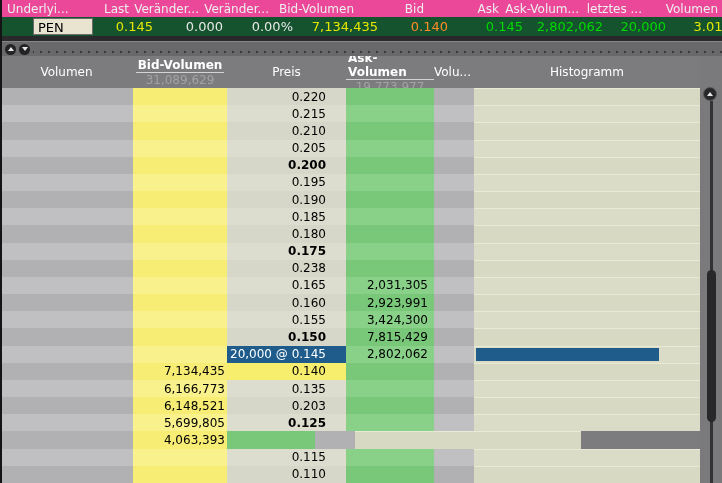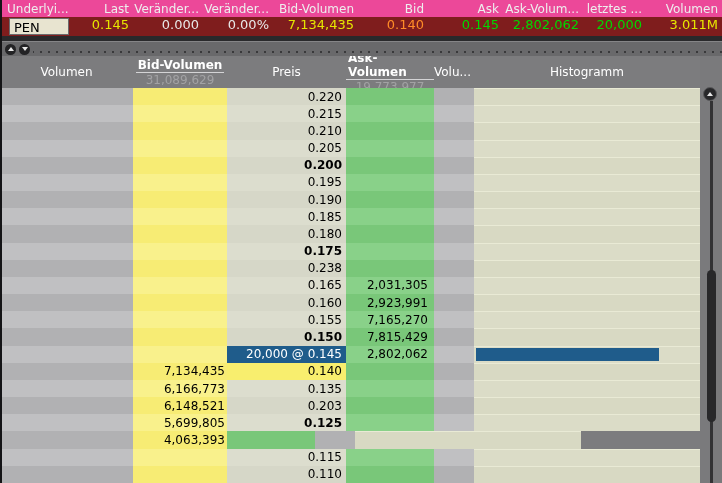--- a/index.html
+++ b/index.html
@@ -12,23 +12,23 @@
     overflow: hidden;
     -webkit-font-smoothing: antialiased;
   }
   
   .q-labels {
     height: 17px; width: 722px; background: #ec4899;
     display: flex; align-items: center;
     color: #eeeeee; font-size: 12px; white-space: nowrap;
   }
   .q-values {
-    height: 19px; width: 722px; background: #7f1d1d;
-    display: flex; 
-    font-size: 13px; white-space: nowrap;
+    height: 19px; width: 722px; background: #14532d;
+    display: flex; align-items: center;
+    font-size: 13px; white-space: nowrap; padding-left: 24px;
   }
   .q-cell { overflow: hidden; text-align: right; padding-right: 4px; flex: 0 0 auto; }
   .q-cell.first { text-align: left; padding-left: 7px; }
   .q-sym {
     background: #e8e4d0; color: #000; height: 17px; line-height: 17px;
     margin: 1px 2px 1px 2px; padding-left: 4px; text-align: left;
     border: 1px solid #6a6a6c;
   }
   .v-yellow { color: #e6e600; }
   .v-white  { color: #e8e8e8; }
@@ -76,21 +76,21 @@
   .tbody {
     position: absolute; top: 88px; left: 0;
     width: 700px; height: 395px;
     display: flex; flex-direction: column;
     font-size: 12px; color: #000;
   }
   .row { flex: 1; display: flex; overflow: hidden; }
   .cell { flex: 0 0 auto; display: flex; align-items: center; overflow: hidden; }
   .c-vol    { width: 133px; }
   .c-bidvol { width: 94px;  justify-content: flex-end; padding-right: 2px; }
-  .c-price  { width: 119px; justify-content: flex-end; padding-right: 4px; }
+  .c-price  { width: 119px; justify-content: flex-end; padding-right: 20px; }
   .c-askvol { width: 88px;  justify-content: flex-end; padding-right: 6px; text-align: right; }
   .c-volu2  { width: 40px;  }
   .c-histo  { width: 226px; position: relative; }
   .row:nth-child(odd)  .c-vol    { background: #b1b1b3; }
   .row:nth-child(even) .c-vol    { background: #c0c0c2; }
   .row:nth-child(odd)  .c-bidvol { background: #f7ec74; }
   .row:nth-child(even) .c-bidvol { background: #f9f18c; }
   .row:nth-child(odd)  .c-price  { background: #d6d7c8; }
   .row:nth-child(even) .c-price  { background: #dcddce; }
   .row:nth-child(odd)  .c-askvol { background: #79c779; }
@@ -294,21 +294,21 @@
         <div class="cell c-bidvol"></div>
         <div class="cell c-price">0.160</div>
         <div class="cell c-askvol">2,923,991</div>
         <div class="cell c-volu2"></div>
         <div class="cell c-histo"></div>
       </div>
       <div class="row">
         <div class="cell c-vol"></div>
         <div class="cell c-bidvol"></div>
         <div class="cell c-price">0.155</div>
-        <div class="cell c-askvol">7,165,270</div>
+        <div class="cell c-askvol">3,424,300</div>
         <div class="cell c-volu2"></div>
         <div class="cell c-histo"></div>
       </div>
       <div class="row bold">
         <div class="cell c-vol"></div>
         <div class="cell c-bidvol"></div>
         <div class="cell c-price">0.150</div>
         <div class="cell c-askvol">7,815,429</div>
         <div class="cell c-volu2"></div>
         <div class="cell c-histo"></div>

